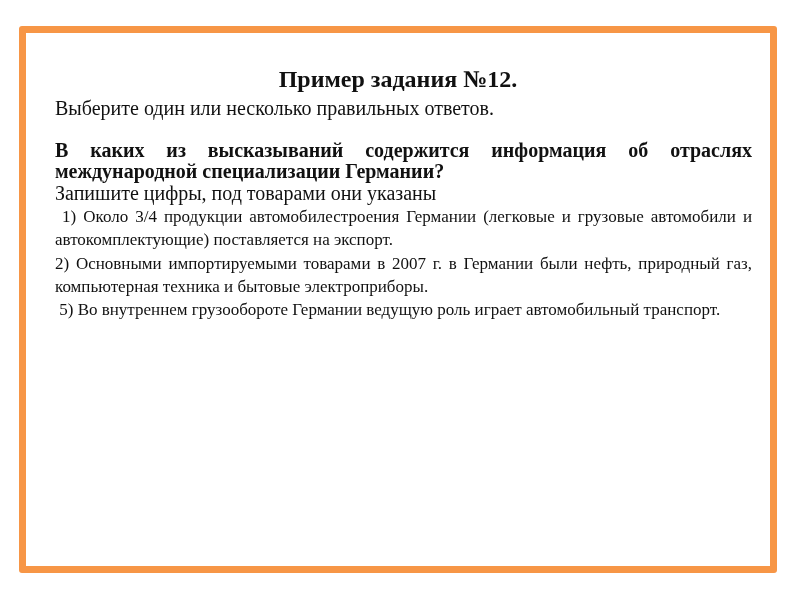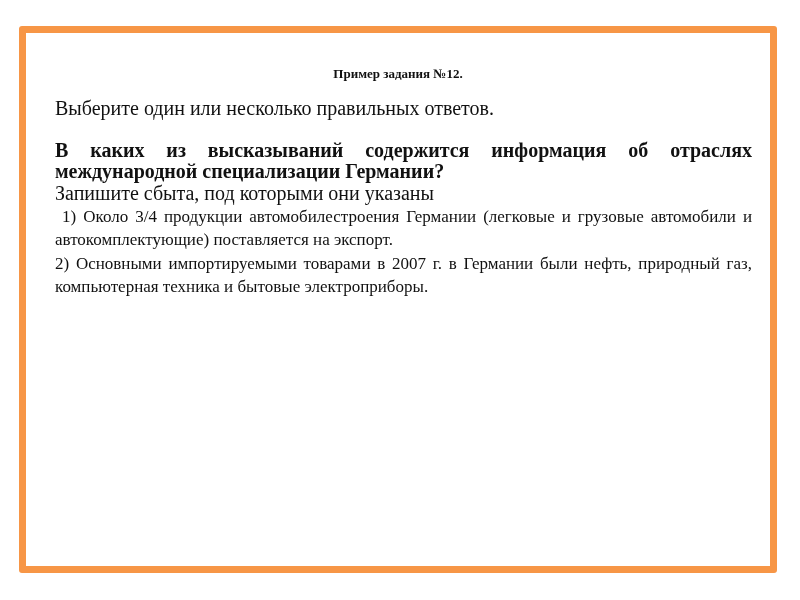--- a/index.html
+++ b/index.html
@@ -1,34 +1,35 @@
 <!DOCTYPE html>
 <html><head>
 <meta charset="utf-8">
 <style>
   html, body { margin:0; padding:0; }
   body { width:800px; height:600px; background:#ffffff; position:relative; overflow:hidden;
          font-family:"Liberation Serif", "DejaVu Serif", serif; color:#111; }
   .frame { position:absolute; left:19px; top:26px; width:744px; height:533px;
            border:7px solid #F79646; border-radius:3px; background:#fff; }
   .title { position:absolute; left:0; right:0; top:33px; text-align:center;
-           font-weight:bold; font-size:13px; }
+           font-weight:bold; font-size:24px; }
   .content { position:absolute; left:29px; top:65px; width:697px; }
   .small { font-size:20px; line-height:21.5px; text-align:justify; margin:0; }
   .bold { font-weight:bold;margin-top:20px; }
   .items { font-size:17px; line-height:23.3px; text-align:justify; margin:0; margin-top:1px; }
   .item { margin:0; }
 </style>
 </head>
 <body>
 
 <div class="frame">
   <div class="title">Пример задания №12.</div>
   <div class="content">
     <p class="small">Выберите один или несколько правильных ответов.</p>
     <p class="small bold">В каких из высказываний содержится информация об отраслях международной специализации Германии?</p>
-    <p class="small">Запишите сбыта, под которыми они указаны</p>
+    <p class="small">Запишите цифры, под товарами они указаны</p>
     <div class="items">
       <p class="item" style="white-space:pre-wrap"> 1) Около 3/4 продукции автомобилестроения Германии (легковые и грузовые автомобили и автокомплектующие) поставляется на экспорт.</p>
       <p class="item">2) Основными импортируемыми товарами в 2007 г. в Германии были нефть, природный газ, компьютерная техника и бытовые электроприборы.</p>
+      <p class="item" style="white-space:pre-wrap"> 5) Во внутреннем грузообороте Германии ведущую роль играет автомобильный транспорт.</p>
     </div>
   </div>
 </div>
 
 </body></html>

